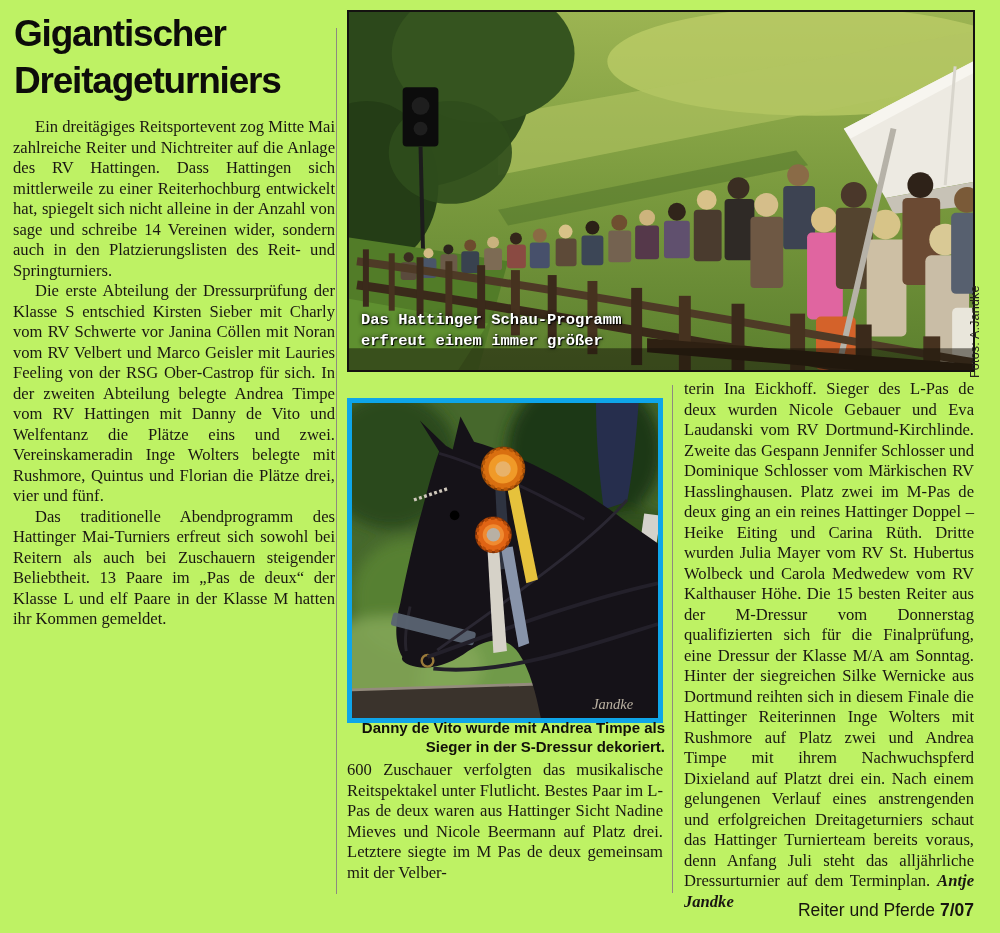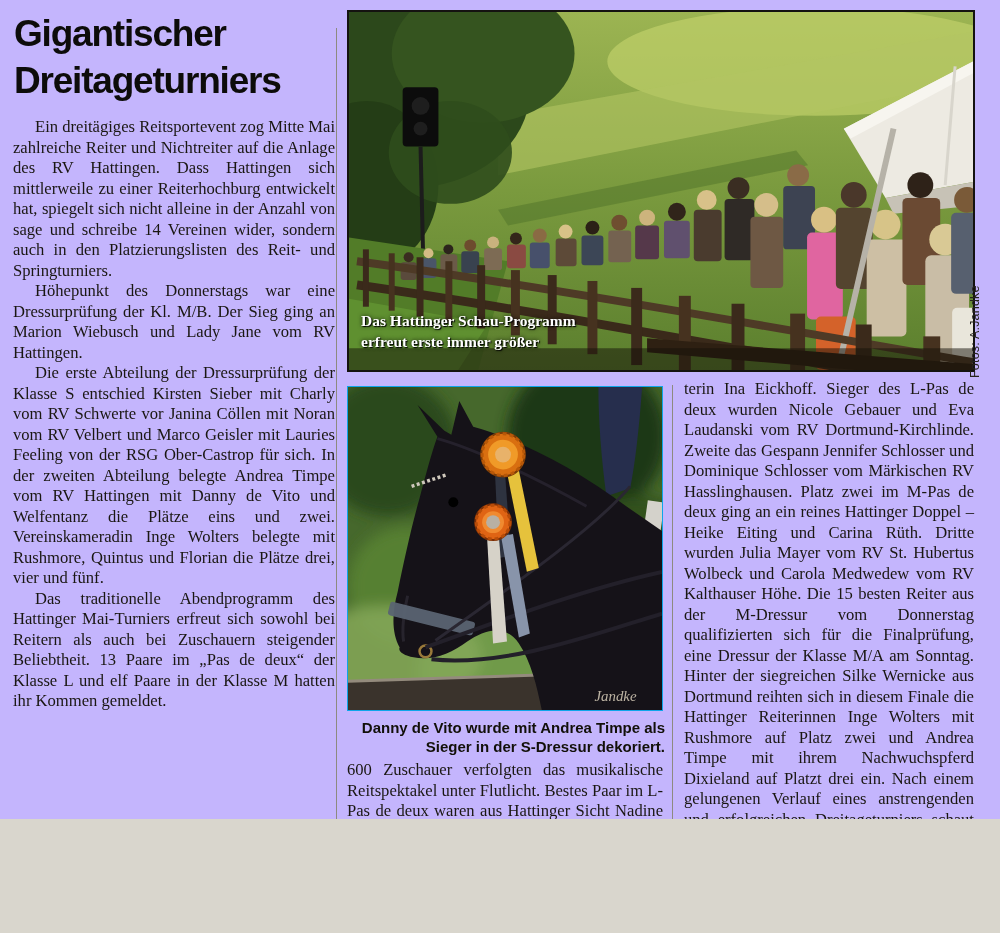--- a/index.html
+++ b/index.html
@@ -1,18 +1,18 @@
 <!DOCTYPE html>
 <html lang="de"><head>
 <meta charset="utf-8">
 <style>
   html,body{margin:0;padding:0;}
   body{background:#d9d6cd;font-family:"Liberation Serif",serif;}
   .page{
-    position:relative;width:1000px;height:819px;background:#c4b5fd;
+    position:relative;width:1000px;height:933px;background:#bef264;
     overflow:hidden;color:#17140f;
   }
   
   .headline{
     position:absolute;left:14px;top:10px;width:322px;
     font-family:"Liberation Sans",sans-serif;font-weight:700;
     font-size:37px;line-height:47px;letter-spacing:-1.2px;color:#0d0c0a;
   }
   
   .bodycol{position:absolute;font-size:16.6px;line-height:20.5px;text-align:justify;color:#1a1712;}
@@ -27,34 +27,34 @@
   .vrule1{left:336px;top:28px;height:866px;}
   .vrule2{left:672px;top:385px;height:508px;}
   
   .crowd-photo{
     position:absolute;left:347px;top:10px;width:628px;height:362px;
     border:2px solid #141210;box-sizing:border-box;background:#6f8f3a;
   }
   .crowd-photo svg{display:block;width:100%;height:100%;}
   .crowd-caption{
     position:absolute;left:12px;bottom:18px;
-    font-family:Liberation Serif, serif;font-weight:700;
+    font-family:Liberation Mono, monospace;font-weight:700;
     font-size:15.5px;line-height:21px;color:#fff;
     text-shadow:1px 1px 1px #000,0 0 4px rgba(0,0,0,.85);
   }
   .photo-credit{
     position:absolute;left:968px;top:378px;width:134px;height:16px;
     transform:rotate(-90deg);transform-origin:0 0;
     font-family:"Liberation Sans",sans-serif;font-size:12.5px;color:#26231e;
     white-space:nowrap;letter-spacing:.2px;
   }
   
   .horse-photo{
-    position:absolute;left:347px;top:386px;width:316px;height:325px;
-    border:1px solid #0ea5e9;box-sizing:border-box;background:#46682c;
+    position:absolute;left:347px;top:398px;width:316px;height:325px;
+    border:5px solid #0ea5e9;box-sizing:border-box;background:#46682c;
   }
   .horse-photo svg{display:block;width:100%;height:100%;}
   .horse-caption{
     position:absolute;left:347px;top:718px;width:318px;
     font-family:"Liberation Sans",sans-serif;font-weight:700;
     font-size:15px;line-height:19px;color:#121009;text-align:right;
   }
   
   .footer{
     position:absolute;right:26px;top:900px;
@@ -67,21 +67,20 @@
 
 <div class="page">
 
   <div class="headline">
     <div>Gigantischer</div>
     <div>Dreitageturniers</div>
   </div>
 
   <div class="bodycol col-left">
     <p>Ein dreitägiges Reitsportevent zog Mitte Mai zahlreiche Reiter und Nichtreiter auf die Anlage des RV Hattingen. Dass Hattingen sich mittlerweile zu einer Reiterhochburg entwickelt hat, spiegelt sich nicht alleine in der Anzahl von sage und schreibe 14 Vereinen wider, sondern auch in den Platzierungslisten des Reit- und Springturniers.</p>
-    <p>Höhepunkt des Donnerstags war eine Dressurprüfung der Kl. M/B. Der Sieg ging an Marion Wiebusch und Lady Jane vom RV Hattingen.</p>
     <p>Die erste Abteilung der Dressurprüfung der Klasse S entschied Kirsten Sieber mit Charly vom RV Schwerte vor Janina Cöllen mit Noran vom RV Velbert und Marco Geisler mit Lauries Feeling von der RSG Ober-Castrop für sich. In der zweiten Abteilung belegte Andrea Timpe vom RV Hattingen mit Danny de Vito und Welfentanz die Plätze eins und zwei. Vereinskameradin Inge Wolters belegte mit Rushmore, Quintus und Florian die Plätze drei, vier und fünf.</p>
     <p>Das traditionelle Abendprogramm des Hattinger Mai-Turniers erfreut sich sowohl bei Reitern als auch bei Zuschauern steigender Beliebtheit. 13 Paare im „Pas de deux“ der Klasse L und elf Paare in der Klasse M hatten ihr Kommen gemeldet.</p>
   </div>
 
   <div class="vrule vrule1"></div>
   <div class="vrule vrule2"></div>
 
   <div class="crowd-photo">
     <svg viewBox="0 0 628 362" preserveAspectRatio="none">
       <defs>
@@ -181,21 +180,21 @@
         <rect x="385" y="295" width="13" height="67"></rect>
           <rect x="444" y="305" width="15" height="57" fill="#46321f"></rect>
         <rect x="510" y="316" width="16" height="46"></rect>
           <rect x="578" y="328" width="17" height="34" fill="#46321f"></rect>
         <path d="M300,330 L628,356 L628,372 L300,344 Z" fill="#2e2012"></path>
       </g>
       <rect y="340" width="628" height="22" fill="#141008" opacity=".5"></rect>
     </svg>
     <div class="crowd-caption">
       <div>Das Hattinger Schau-Programm</div>
-      <div>erfreut erste immer größer</div>
+      <div>erfreut einem immer größer</div>
     </div>
   </div>
 
   <div class="photo-credit">Fotos: A.Jandke</div>
 
   <div class="horse-photo">
     <svg viewBox="0 0 316 325" preserveAspectRatio="none">
       <defs>
         <filter id="soft" x="-30%" y="-30%" width="160%" height="160%">
           <feGaussianBlur stdDeviation="7"></feGaussianBlur>

